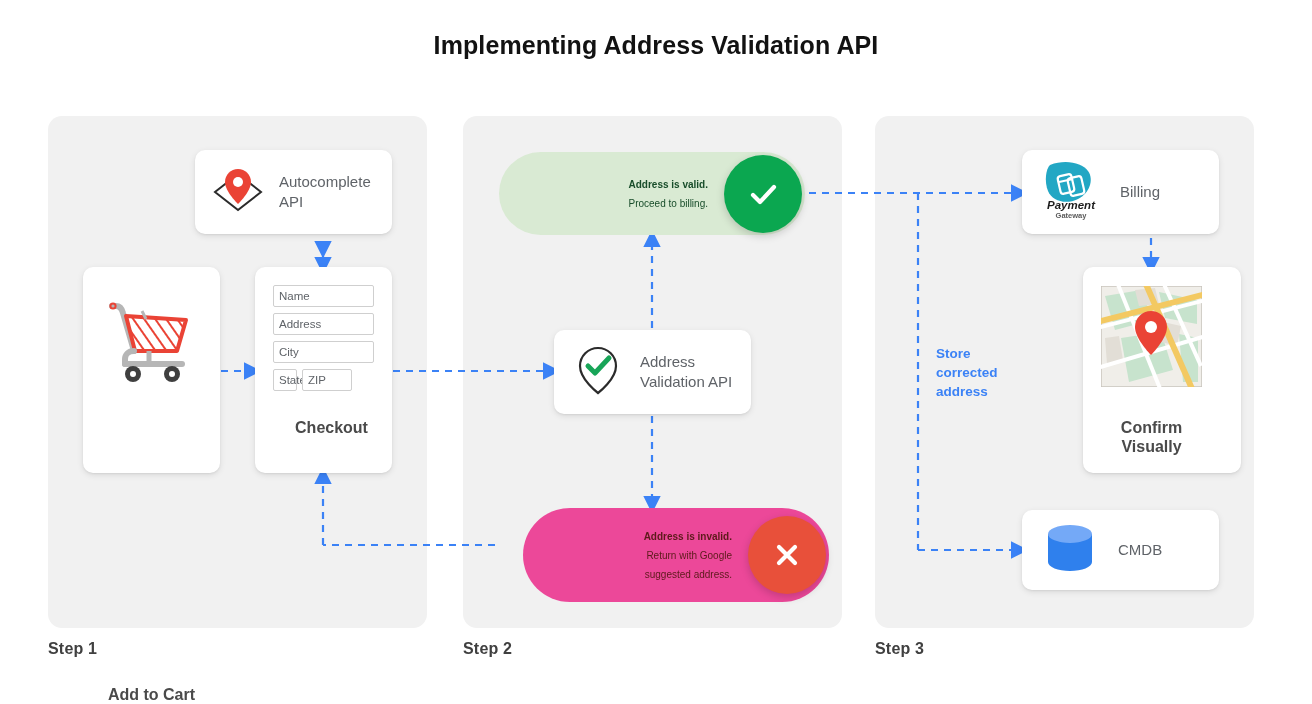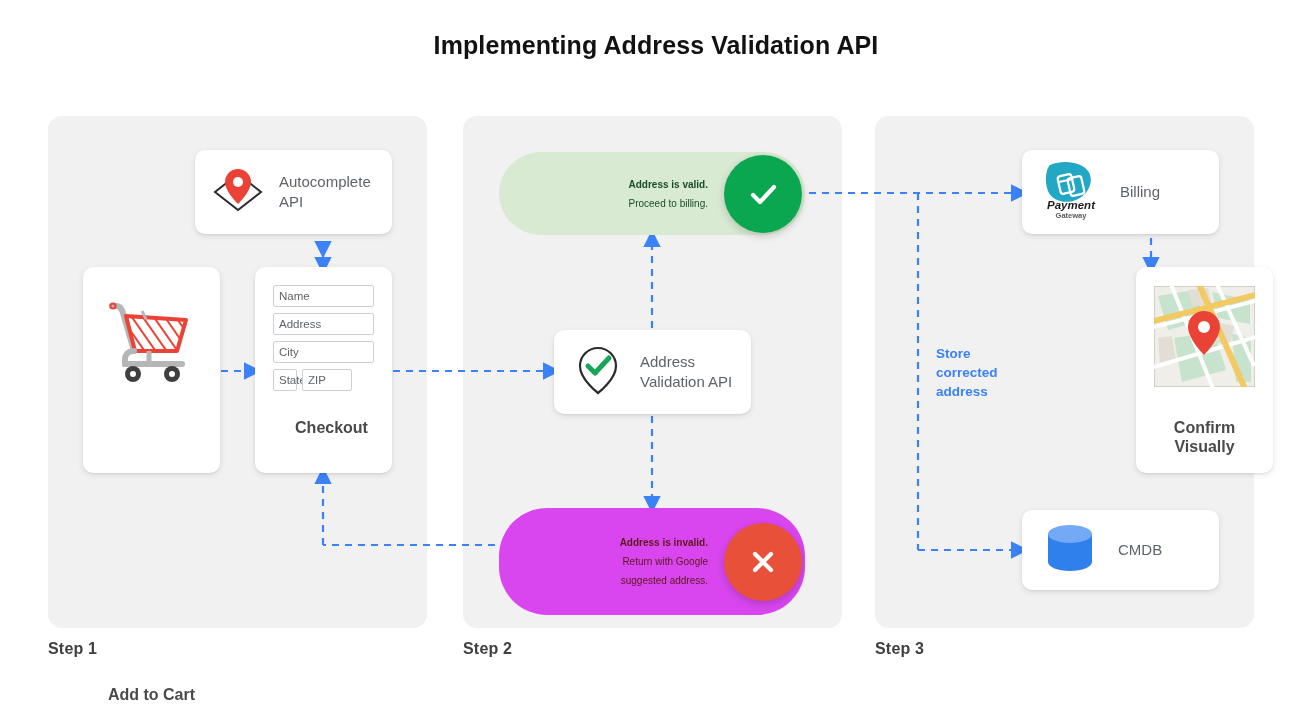--- a/index.html
+++ b/index.html
@@ -105,22 +105,22 @@
   .pill{
     position:absolute;
     border-radius:48px;
     display:flex;align-items:center;
   }
   #pill-valid{
     left:499px;top:152px;width:306px;height:83px;
     background:#d9ead3;
   }
   #pill-invalid{
-    left:499px;top:508px;width:306px;height:107px;
-    background:#d946ef;
+    left:523px;top:508px;width:306px;height:94px;
+    background:#ec4899;
   }
   .pill-text{
     flex:1;text-align:right;padding-right:16px;
     font-size:10px;line-height:19px;
   }
   #pill-valid .pill-text{color:#184d2a;}
   #pill-invalid .pill-text{color:#5c1a1a;}
   .pill-text .strong{font-weight:bold;display:block;}
   .badge{
     width:78px;height:78px;border-radius:50%;
@@ -139,21 +139,21 @@
   #card-validation .card-label{margin-left:14px;}
 
   
   #card-billing{
     left:1022px;top:150px;width:197px;height:84px;
     display:flex;align-items:center;padding-left:14px;box-sizing:border-box;
   }
   #card-billing .card-label{margin-left:14px;}
 
   #card-confirm{
-    left:1136px;top:267px;width:137px;height:206px;
+    left:1083px;top:267px;width:158px;height:206px;
   }
   #card-confirm .map-wrap{position:absolute;left:18px;top:19px;}
   #confirm-text{position:absolute;left:0;top:151px;width:137px;}
 
   #card-cmdb{
     left:1022px;top:510px;width:197px;height:80px;
     display:flex;align-items:center;padding-left:22px;box-sizing:border-box;
   }
   #card-cmdb .card-label{margin-left:22px;}
 

